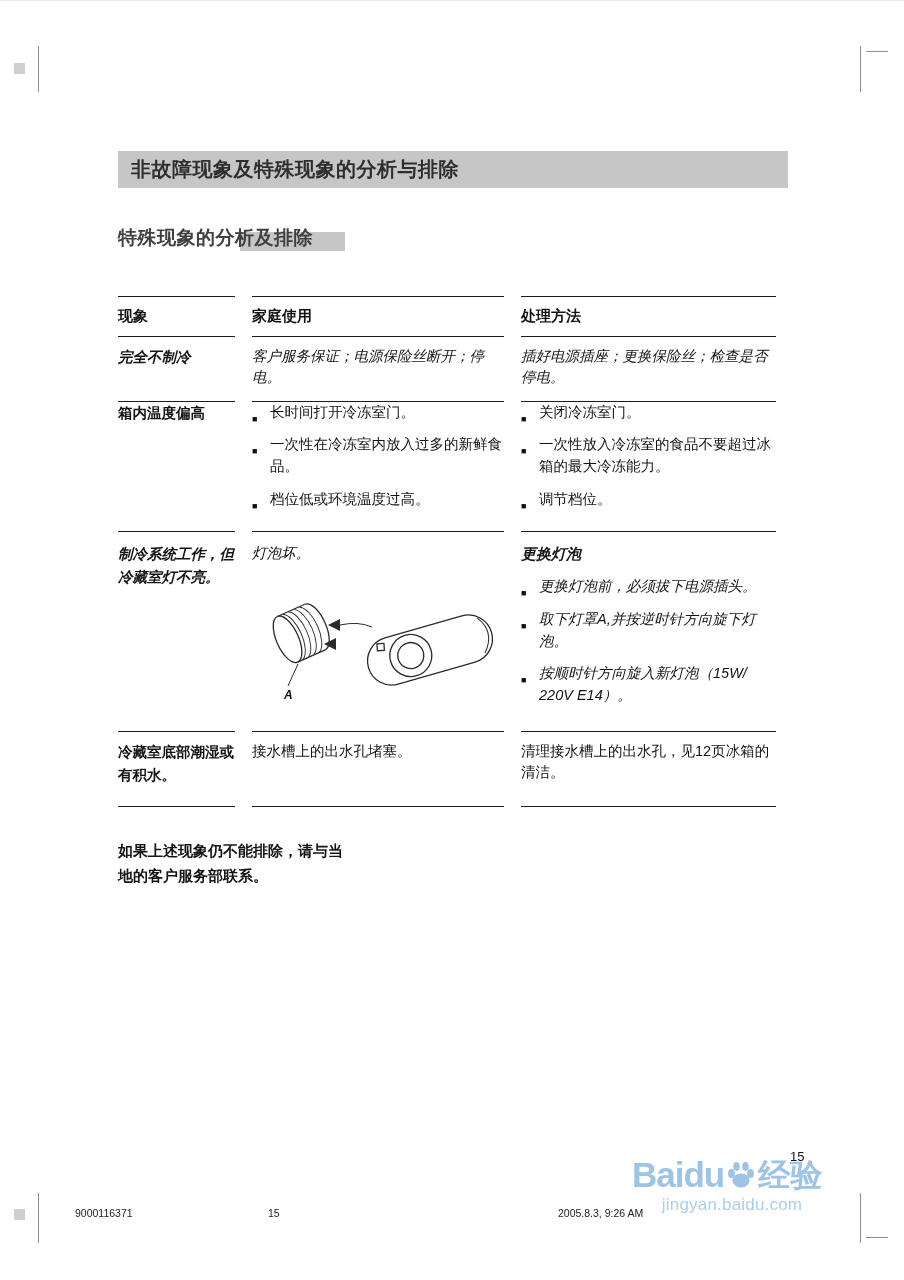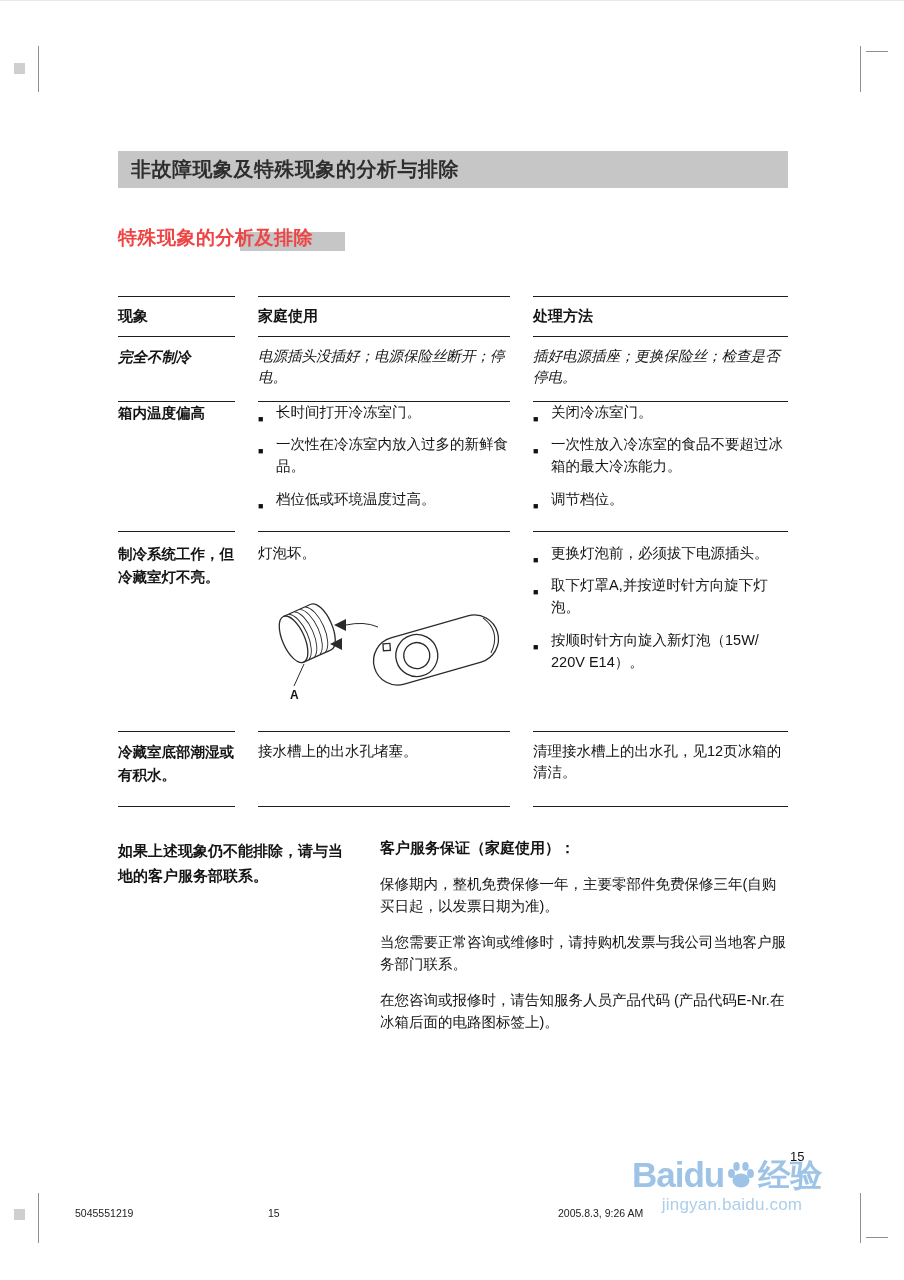--- a/index.html
+++ b/index.html
@@ -24,40 +24,40 @@
     font-size:20px;font-weight:bold;color:#2e2e2e;
     letter-spacing:0.5px;
   }
   
   .section-bar{
     position:absolute;left:240px;top:231px;width:105px;height:19px;
     background:#c6c6c6;
   }
   .section-title{
     position:absolute;left:118px;top:224px;margin:0;
-    font-size:19px;font-weight:bold;color:#ef4444;
+    font-size:19px;font-weight:bold;color:#404040;
     letter-spacing:0.5px;z-index:2;
   }
   
   .trouble-table{
     position:absolute;left:118px;top:295px;width:670px;
     display:grid;
     grid-template-columns:117px 252px 255px;
-    column-gap:23px;
+    column-gap:17px;
   }
   .cell{
     border-top:1px solid #1c1c1c;
     box-sizing:border-box;
     font-size:14.5px;line-height:1.5;
     padding-top:9px;padding-bottom:8px;
   }
   .cell.head{min-height:35px;font-weight:bold;font-size:15px;padding-top:8px;}
   .cell.r1{min-height:65px;font-style:italic;}
   .cell.r2{min-height:130px;padding-top:0;}
-  .cell.r3{min-height:200px;padding-top:11px;}
+  .cell.r3{min-height:200px;padding-top:11px;font-style:italic;}
   .cell.r4{min-height:75px;}
   .cell.end{min-height:0;height:1px;padding:0;}
   .cell.phen{font-weight:bold;font-size:14.5px;line-height:1.6;}
   .li{display:flex;gap:9px;margin-bottom:11px;}
   .li:last-child{margin-bottom:0;}
   .bullet{flex:0 0 auto;width:9px;}
   .bullet::before{content:"■";font-size:9px;line-height:1;position:relative;top:5px;color:#111;}
   .sol-title{font-weight:bold;font-size:15px;margin:0 0 11px 0;}
   .lamp-fig{margin:16px 0 0 6px;}
   
@@ -115,21 +115,21 @@
   <div class="section-bar"></div>
   <h2 class="section-title">特殊现象的分析及排除</h2>
 
   <div class="trouble-table">
 
     <div class="cell head">现象</div>
     <div class="cell head">家庭使用</div>
     <div class="cell head">处理方法</div>
 
     <div class="cell r1 phen">完全不制冷</div>
-    <div class="cell r1">电源插头没插好；电源保险丝断开；停电。</div>
+    <div class="cell r1">客户服务保证；电源保险丝断开；停电。</div>
     <div class="cell r1">插好电源插座；更换保险丝；检查是否停电。</div>
 
     <div class="cell r2 phen">箱内温度偏高</div>
     <div class="cell r2">
       <div class="li">
         <span class="bullet"></span>
         <span>长时间打开冷冻室门。</span>
       </div>
       <div class="li">
         <span class="bullet"></span>
@@ -183,20 +183,21 @@
             <rect x="122" y="50" width="7" height="7" transform="rotate(12 125 53)"></rect>
             <path d="M226 52 q14 18 -2 36" stroke-width="1"></path>
           </g>
 
           <line x1="40" y1="84" x2="30" y2="106" stroke-width="1"></line>
         </g>
         <text x="26" y="119" font-size="12" font-weight="bold" fill="#111">A</text>
       </svg>
     </div>
     <div class="cell r3">
+      <div class="sol-title">更换灯泡</div>
       <div class="li">
         <span class="bullet"></span>
         <span>更换灯泡前，必须拔下电源插头。</span>
       </div>
       <div class="li">
         <span class="bullet"></span>
         <span>取下灯罩A,并按逆时针方向旋下灯泡。</span>
       </div>
       <div class="li">
         <span class="bullet"></span>
@@ -208,31 +209,25 @@
     <div class="cell r4">接水槽上的出水孔堵塞。</div>
     <div class="cell r4">清理接水槽上的出水孔，见12页冰箱的清洁。</div>
 
     <div class="cell end"></div>
     <div class="cell end"></div>
     <div class="cell end"></div>
   </div>
 
   <div class="service">
     <div class="service-note">如果上述现象仍不能排除，请与当地的客户服务部联系。</div>
-    <div class="service-right">
-      <div class="service-title">客户服务保证（家庭使用）：</div>
-      <p class="service-para">保修期内，整机免费保修一年，主要零部件免费保修三年(自购买日起，以发票日期为准)。</p>
-      <p class="service-para">当您需要正常咨询或维修时，请持购机发票与我公司当地客户服务部门联系。</p>
-      <p class="service-para">在您咨询或报修时，请告知服务人员产品代码 (产品代码E-Nr.在冰箱后面的电路图标签上)。</p>
-    </div>
   </div>
 
   <div class="pagenum-right">15</div>
 
-  <div class="foot foot-doc">5045551219</div>
+  <div class="foot foot-doc">9000116371</div>
   <div class="foot foot-page">15</div>
   <div class="foot foot-date">2005.8.3, 9:26 AM</div>
 
   <div class="watermark">
     <div class="wm-brand">
       <span>Baidu</span>
       <svg width="32" height="32" viewBox="0 0 32 32">
         <g fill="#9dc3e6">
           <ellipse cx="16" cy="21.5" rx="8.5" ry="7"></ellipse>
           <ellipse cx="6.5" cy="14.5" rx="3.4" ry="4.6"></ellipse>

